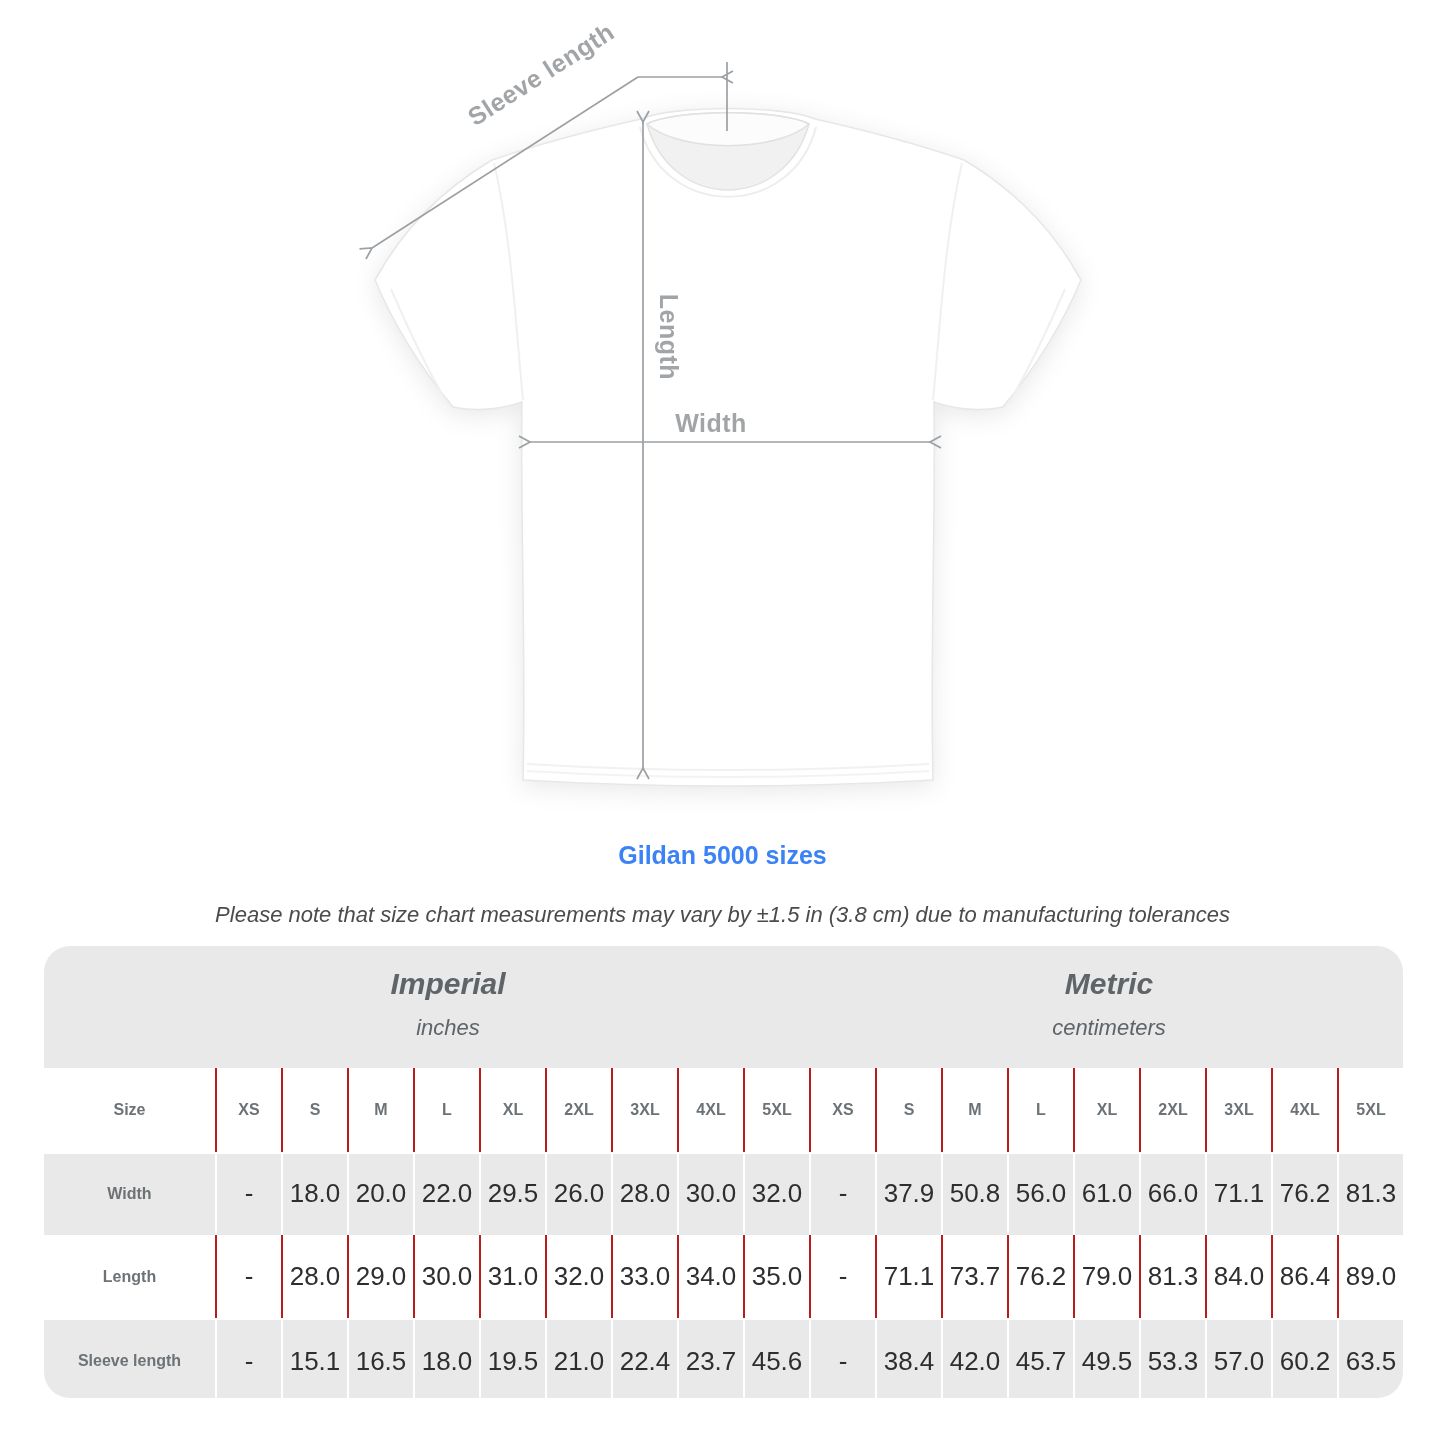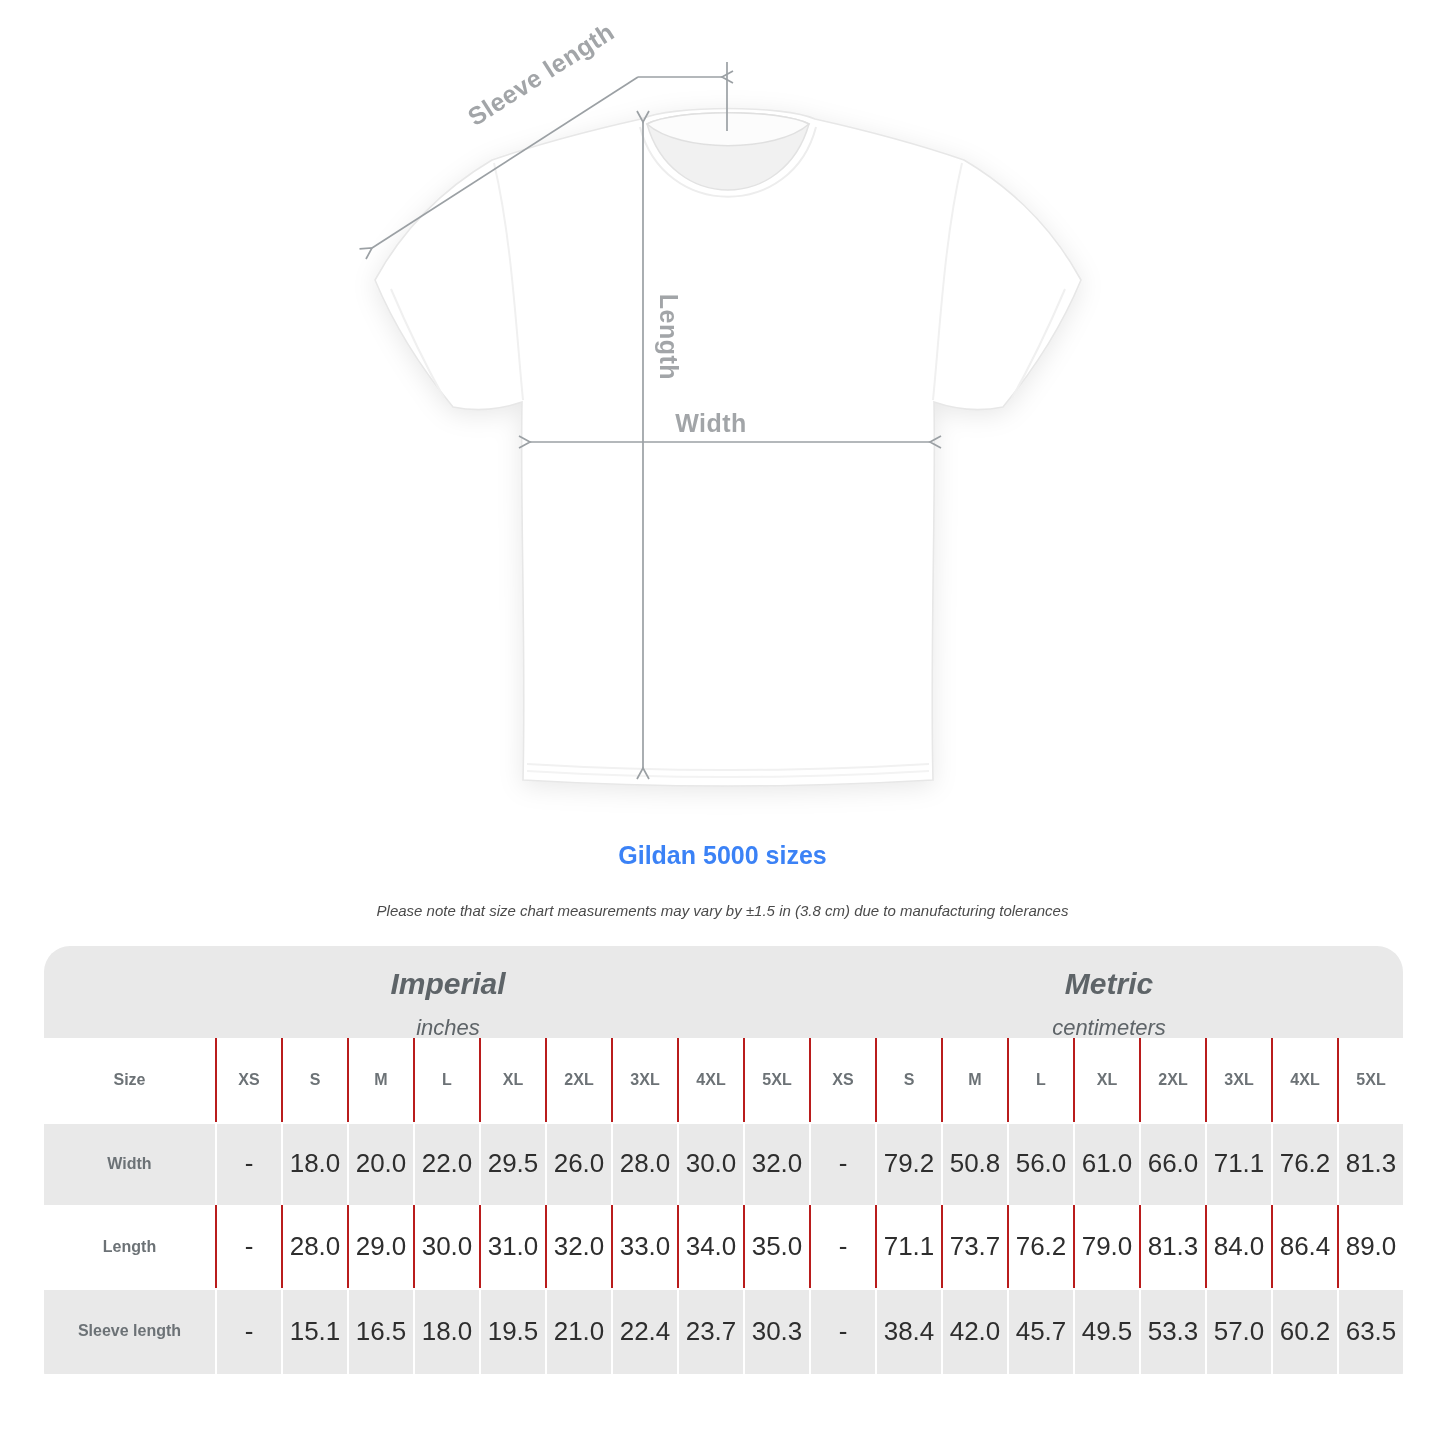--- a/index.html
+++ b/index.html
@@ -18,30 +18,30 @@
     font-weight:bold;font-size:25px;fill:#a2a5a8;letter-spacing:.5px;
   }
 
   
   .page-title{
     position:absolute;top:841px;left:0;width:100%;text-align:center;
     font-size:25px;font-weight:bold;color:#3b82f6;
   }
   .page-subtitle{
     position:absolute;top:902px;left:0;width:100%;text-align:center;
-    font-size:15px;font-style:italic;color:#4b4b4b;
+    font-size:22px;font-style:italic;color:#4b4b4b;
   }
 
   
   .size-table{
     position:absolute;left:44px;top:946px;width:1359px;height:452px;
     border-radius:26px;overflow:hidden;background:#ffffff;
   }
   .band{
-    position:relative;height:92px;background:#e9e9e9;
+    position:relative;height:122px;background:#e9e9e9;
   }
   .band-group{
     position:absolute;top:0;height:116px;transform:translateX(-50%);
     display:flex;flex-direction:column;justify-content:center;align-items:center;
     text-align:center;color:#5e6468;
   }
   .band-group.imperial{left:404px;}
   .band-group.metric{left:1065px;align-items:center;}
   .band-name{font-size:30px;font-weight:bold;font-style:italic;}
   .band-unit{font-size:22px;font-style:italic;margin-top:14px;}
@@ -155,21 +155,21 @@
         <div class="cell dcell row-gray">-</div>
         <div class="cell dcell row-gray">18.0</div>
         <div class="cell dcell row-gray">20.0</div>
         <div class="cell dcell row-gray">22.0</div>
         <div class="cell dcell row-gray">29.5</div>
         <div class="cell dcell row-gray">26.0</div>
         <div class="cell dcell row-gray">28.0</div>
         <div class="cell dcell row-gray">30.0</div>
         <div class="cell dcell row-gray">32.0</div>
         <div class="cell dcell row-gray">-</div>
-        <div class="cell dcell row-gray">79.2</div>
+        <div class="cell dcell row-gray">37.9</div>
         <div class="cell dcell row-gray">50.8</div>
         <div class="cell dcell row-gray">56.0</div>
         <div class="cell dcell row-gray">61.0</div>
         <div class="cell dcell row-gray">66.0</div>
         <div class="cell dcell row-gray">71.1</div>
         <div class="cell dcell row-gray">76.2</div>
         <div class="cell dcell row-gray">81.3</div>
         <div class="cell lcell row-white first">Length</div>
         <div class="cell dcell row-white">-</div>
         <div class="cell dcell row-white">28.0</div>
@@ -191,21 +191,21 @@
         <div class="cell dcell row-white">89.0</div>
         <div class="cell lcell row-gray first">Sleeve length</div>
         <div class="cell dcell row-gray">-</div>
         <div class="cell dcell row-gray">15.1</div>
         <div class="cell dcell row-gray">16.5</div>
         <div class="cell dcell row-gray">18.0</div>
         <div class="cell dcell row-gray">19.5</div>
         <div class="cell dcell row-gray">21.0</div>
         <div class="cell dcell row-gray">22.4</div>
         <div class="cell dcell row-gray">23.7</div>
-        <div class="cell dcell row-gray">30.3</div>
+        <div class="cell dcell row-gray">45.6</div>
         <div class="cell dcell row-gray">-</div>
         <div class="cell dcell row-gray">38.4</div>
         <div class="cell dcell row-gray">42.0</div>
         <div class="cell dcell row-gray">45.7</div>
         <div class="cell dcell row-gray">49.5</div>
         <div class="cell dcell row-gray">53.3</div>
         <div class="cell dcell row-gray">57.0</div>
         <div class="cell dcell row-gray">60.2</div>
         <div class="cell dcell row-gray">63.5</div>
       </div>

